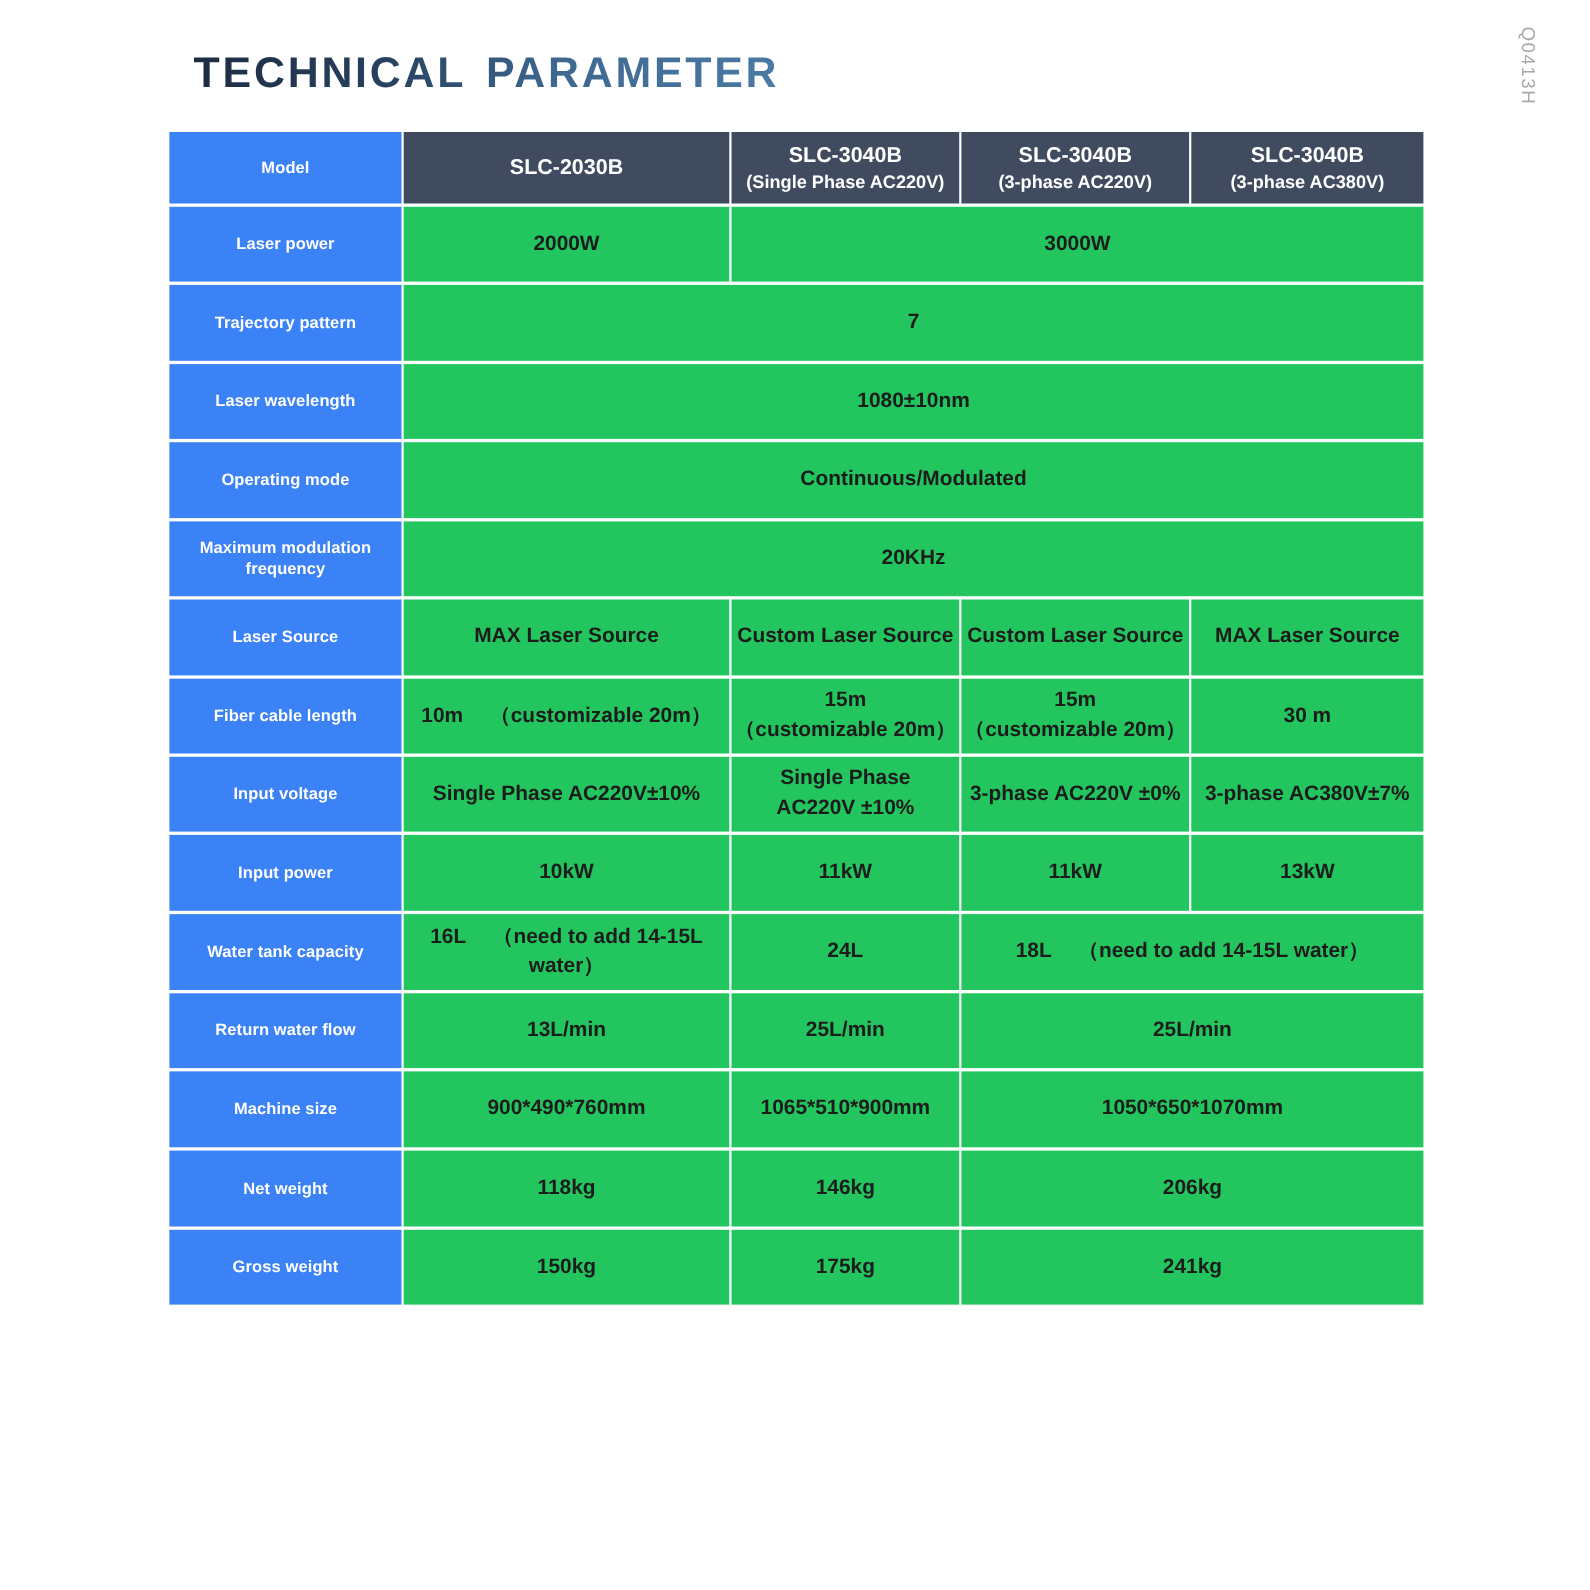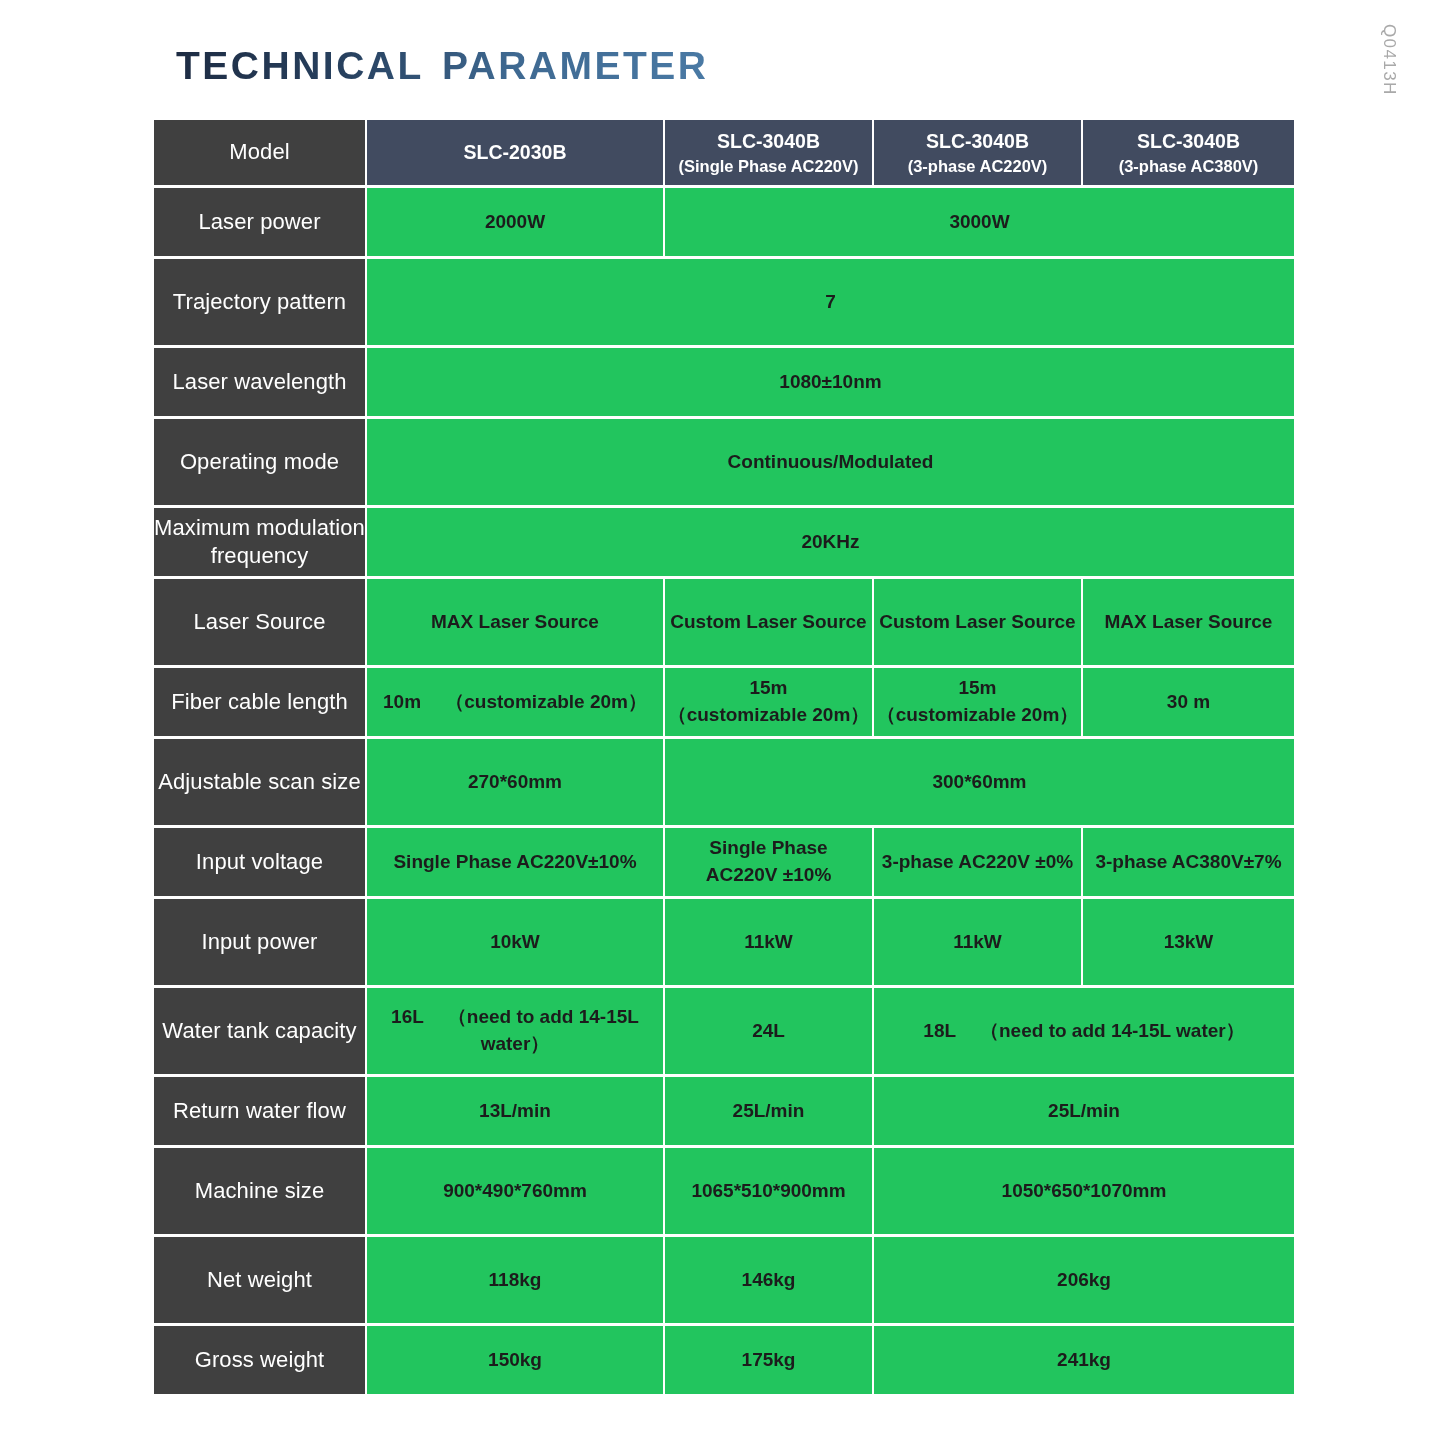--- a/index.html
+++ b/index.html
@@ -59,26 +59,26 @@
     text-align: center;
   }
 
   col.c-label { width: 211px; }
   col.c1      { width: 296px; }
   col.c2      { width: 207px; }
   col.c3      { width: 207px; }
   col.c4      { width: 211px; }
 
   td.label {
-    background: #404040;
+    background: #3b82f6;
     color: #ffffff;
     text-align: left;
     padding-left: 21px;
-    font-size: 22px;
-    font-weight: normal;
+    font-size: 15px;
+    font-weight: bold;
     letter-spacing: 0.1px;
     line-height: 1.28;
   }
   td.hdr {
     background: #414b60;
     color: #ffffff;
     font-size: 19.5px;
     font-weight: bold;
     line-height: 1.35;
   }
@@ -91,21 +91,21 @@
     background: #22c55e;
     color: #1c1c1c;
     font-size: 19px;
     font-weight: bold;
     line-height: 1.4;
   }
   td.val .ln { display: block; }
 
   tr.r-head td  { height: 65px; }
   tr.r-a   td   { height: 68px; margin-top: 32px; }
-  tr.r-b   td   { height: 86px; }
+  tr.r-b   td   { height: 69px; }
 </style>
 </head>
 <body>
 
 <div id="page-title">Technical Parameter</div>
 
 <div id="watermark">Q0413H</div>
 
 <table id="spec-table">
   <colgroup>
@@ -157,25 +157,20 @@
         <td class="val">
           <span class="ln">15m</span>
           <span class="ln">（customizable 20m）</span>
         </td>
         <td class="val">
           <span class="ln">15m</span>
           <span class="ln">（customizable 20m）</span>
         </td>
         <td class="val">30 m</td>
       </tr>
-      <tr class="r-b">
-        <td class="label">Adjustable scan size</td>
-        <td class="val">270*60mm</td>
-        <td class="val" colspan="3">300*60mm</td>
-      </tr>
       <tr class="r-a">
         <td class="label">Input voltage</td>
         <td class="val">Single Phase AC220V±10%</td>
         <td class="val">
           <span class="ln">Single Phase</span>
           <span class="ln">AC220V ±10%</span>
         </td>
         <td class="val">3-phase AC220V ±0%</td>
         <td class="val">3-phase AC380V±7%</td>
       </tr>

